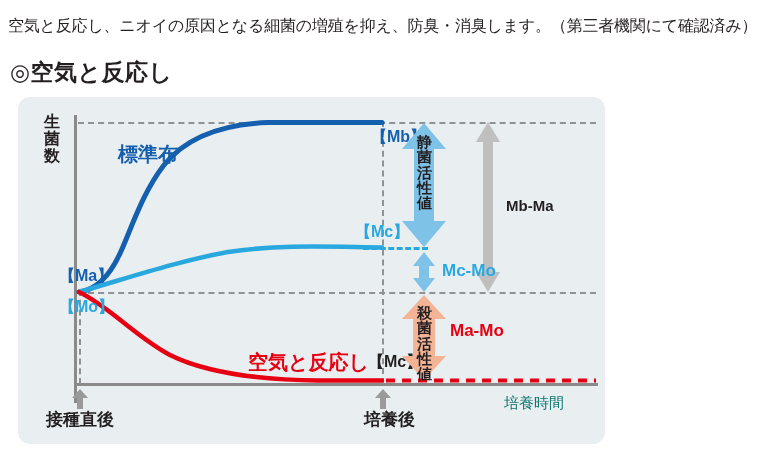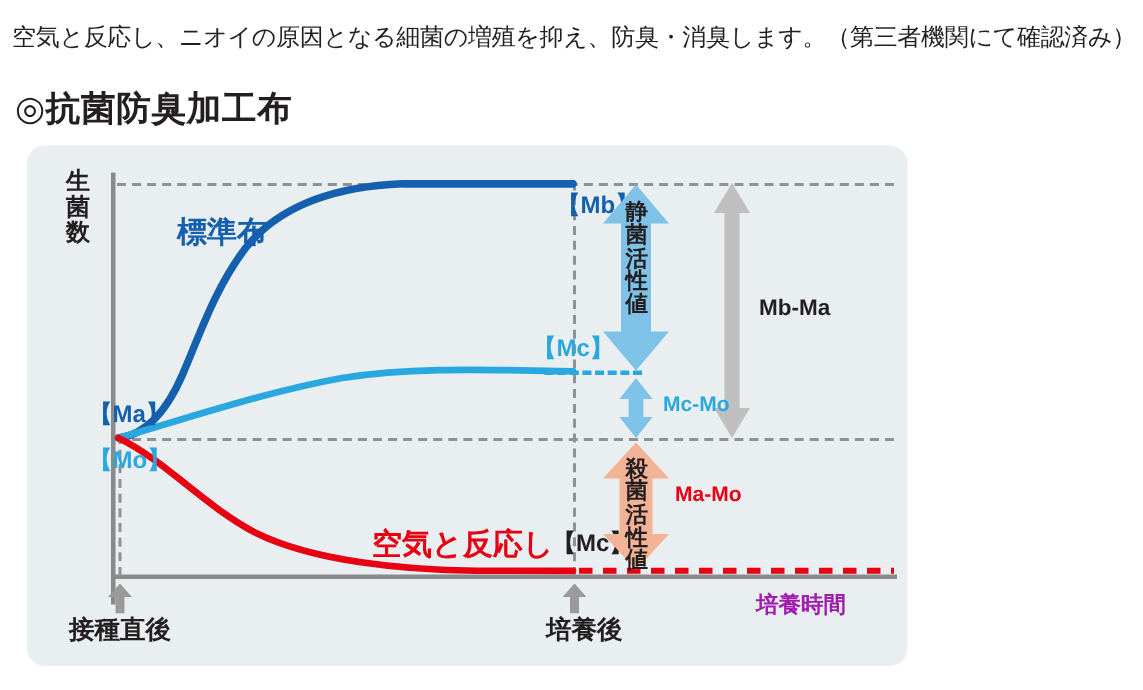--- a/index.html
+++ b/index.html
@@ -72,22 +72,22 @@
     color: #231f20;
   }
   #y-axis-title span { display: block; }
 
   
   #x-axis-title {
     position: absolute;
     left: 486px;
     top: 297px;
     font-size: 15px;
-    font-weight: bold;
-    color: #a21caf;
+    font-weight: normal;
+    color: #0f766e;
     white-space: nowrap;
   }
 
   
   .href-line {
     position: absolute;
     height: 0;
     border-top: 2px dashed #8e9295;
   }
   #line-mb { left: 60px; top: 25px; width: 518px; }
@@ -158,21 +158,21 @@
     text-align: center;
     color: #231f20;
   }
   .vert-jp span { display: block; }
   #arrow-text-seikin { left: 398px; top: 37px; }
   #arrow-text-sakkin { left: 398px; top: 208px; }
 
   
   .arrow-label {
     position: absolute;
-    font-size: 14px;
+    font-size: 17px;
     font-weight: bold;
     white-space: nowrap;
   }
   #label-mcmo { left: 424px; top: 164px; color: #29a8e0; }
   #label-mamo { left: 432px; top: 224px; color: #e60012; }
   #label-mbma { left: 488px; top: 100px; color: #231f20; font-size: 15px; }
 
   
   .tick-arrow { position: absolute; }
   #tick-arrow-start { left: 54px;  top: 292px; }
@@ -186,21 +186,21 @@
     white-space: nowrap;
   }
   #tick-label-start { left: 28px;  top: 311px; }
   #tick-label-end   { left: 346px; top: 311px; }
 </style>
 </head>
 <body>
 
 <div id="intro-text">空気と反応し、ニオイの原因となる細菌の増殖を抑え、防臭・消臭します。（第三者機関にて確認済み）</div>
 
-<div id="section-heading">◎抗菌防臭加工布</div>
+<div id="section-heading">◎空気と反応し</div>
 
 <div id="chart-panel">
 
   <div class="axis-line" id="y-axis"></div>
   <div class="axis-line" id="x-axis"></div>
 
   <div id="y-axis-title">
     <span>生</span>
     <span>菌</span>
     <span>数</span>

